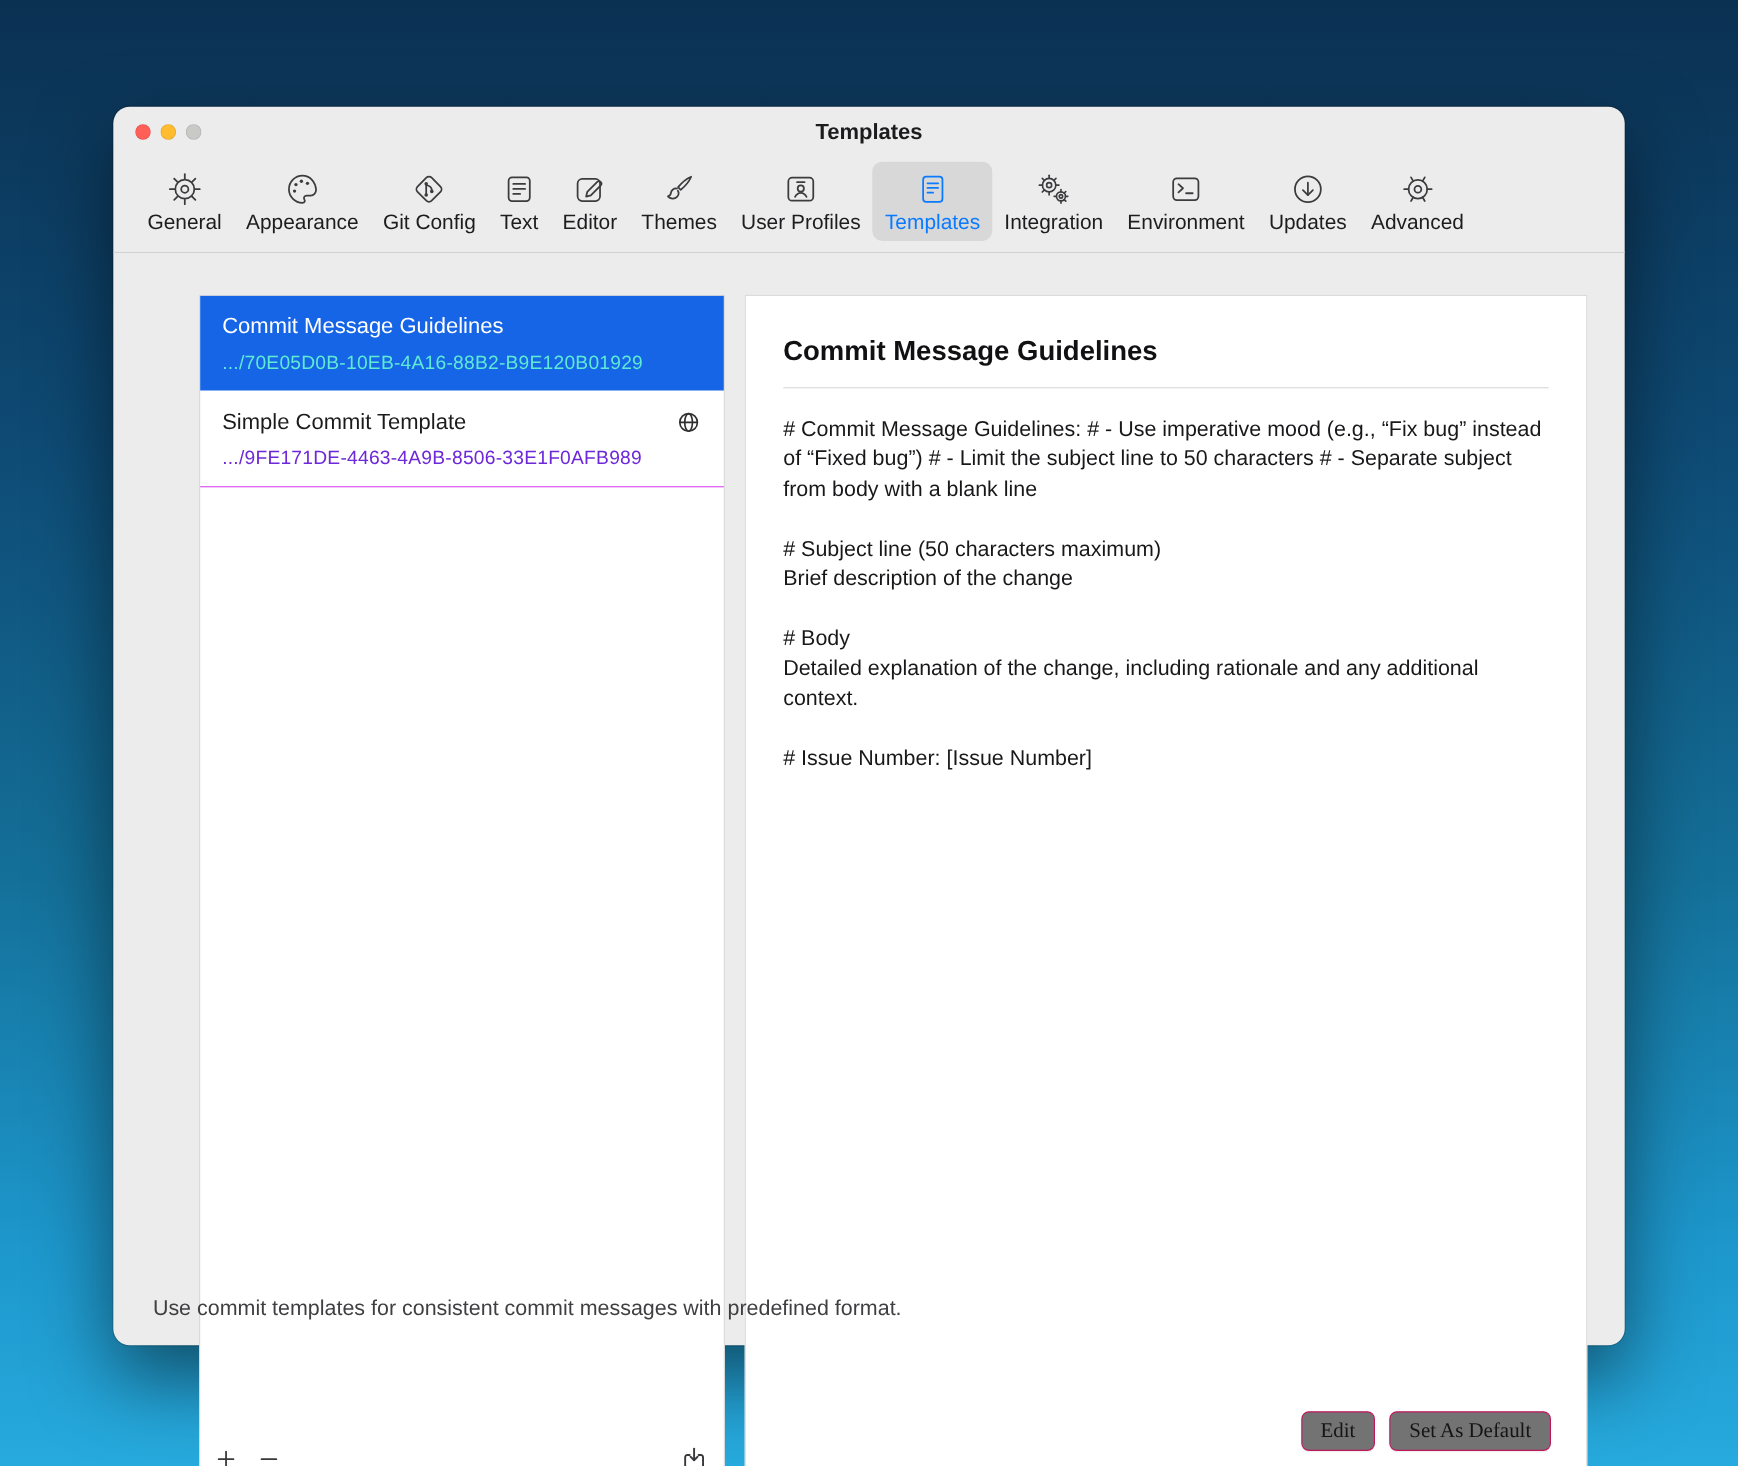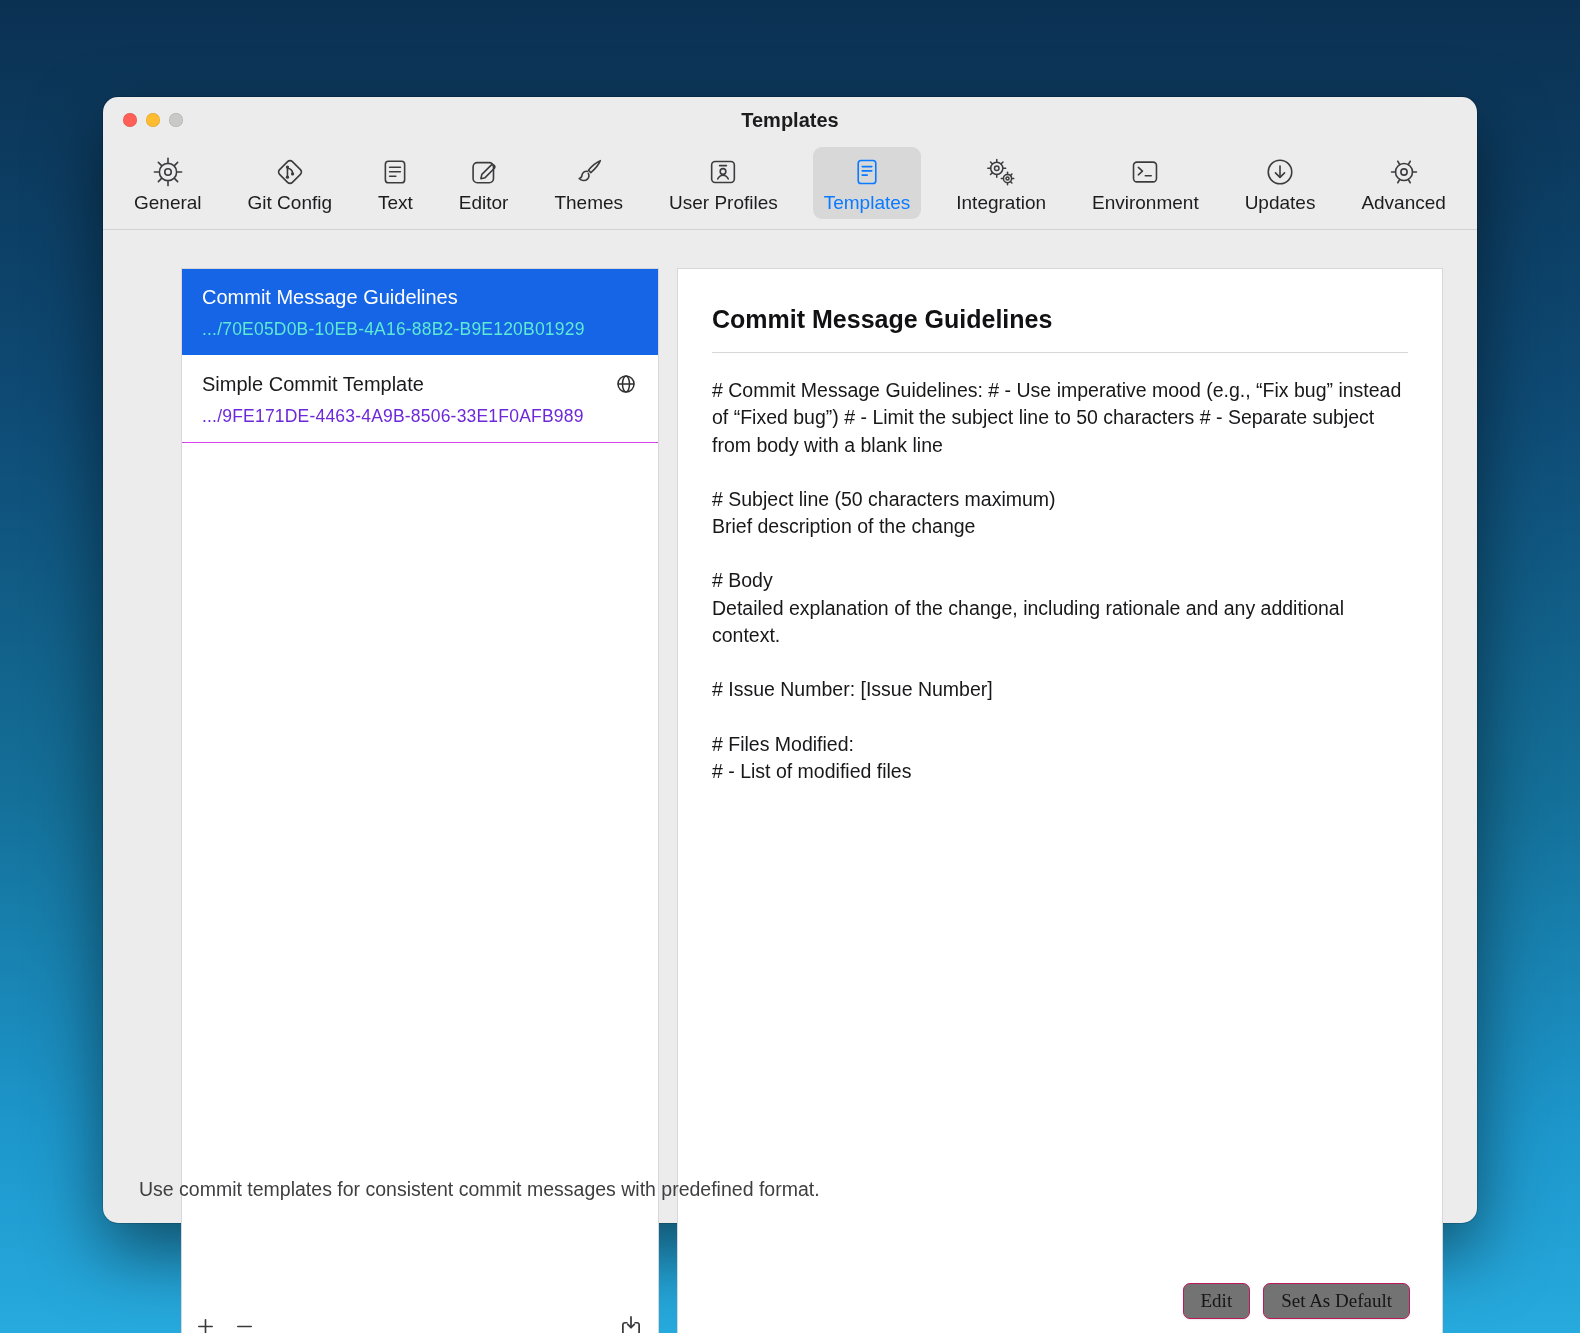--- a/index.html
+++ b/index.html
@@ -23,21 +23,21 @@
     display: flex; align-items: center; justify-content: center;
   }
   .traffic { position: absolute; left: 20px; top: 0; height: 100%; display: flex; align-items: center; gap: 9px; }
   .light { width: 14px; height: 14px; border-radius: 50%; box-shadow: inset 0 0 0 0.5px rgba(0,0,0,.15); }
   .light.red { background: #ff5f57; }
   .light.yellow { background: #febc2e; }
   .light.gray { background: #c9c9c7; }
   .win-title { font-size: 20px; font-weight: 700; color: #1c1c1e; }
   
   .toolbar {
-    display: flex; justify-content: space-between; align-items: flex-start;
+    display: flex; justify-content: flex-start; align-items: flex-start;
     padding: 4px 20px 10px 20px;
     border-bottom: 1px solid #d2d2d2;
   }
   .tool-item {
     display: flex; flex-direction: column; align-items: center;
     gap: 3px; padding: 8px 11px 5px 11px; border-radius: 9px;
     color: #1d1d1f; cursor: default;
   }
   .tool-item .ticon { width: 34px; height: 34px; color: #3c3c3f; }
   .tool-item .tlabel { font-size: 19px; white-space: nowrap; }
@@ -122,20 +122,32 @@
             <line x1="18.7" y1="12" x2="21.6" y2="12"></line>
           <line x1="5.2" y1="5.2" x2="7.3" y2="7.3"></line>
             <line x1="16.7" y1="16.7" x2="18.8" y2="18.8"></line>
           <line x1="5.2" y1="18.8" x2="7.3" y2="16.7"></line>
             <line x1="16.7" y1="7.3" x2="18.8" y2="5.2"></line>
         </svg>
       </span>
       <span class="tlabel">General</span>
     </div>
 
+    <div class="tool-item">
+      <span class="ticon">
+        <svg viewBox="0 0 24 24" fill="none" stroke="currentColor" stroke-width="1.6" stroke-linecap="round" stroke-linejoin="round">
+          <path d="M12 3.3a8.7 8.7 0 0 0 0 17.4c1.3 0 1.9-1 1.2-2.1-.7-1.2 0-2.5 1.4-2.5h2.5a3.5 3.5 0 0 0 3.6-3.7C20.3 7 16.6 3.3 12 3.3Z"></path>
+          <circle cx="7.8" cy="9" r="1.05" fill="currentColor" stroke="none"></circle>
+          <circle cx="11.3" cy="6.9" r="1.05" fill="currentColor" stroke="none"></circle>
+          <circle cx="15.2" cy="8.2" r="1.05" fill="currentColor" stroke="none"></circle>
+          <circle cx="6.9" cy="13.2" r="1.05" fill="currentColor" stroke="none"></circle>
+        </svg>
+      </span>
+      <span class="tlabel">Appearance</span>
+    </div>
 
     <div class="tool-item">
       <span class="ticon">
         <svg viewBox="0 0 24 24" fill="none" stroke="currentColor" stroke-width="1.6" stroke-linecap="round" stroke-linejoin="round">
           <rect x="5.6" y="5.6" width="12.8" height="12.8" rx="2.4" transform="rotate(45 12 12)"></rect>
           <line x1="10.2" y1="8.8" x2="10.2" y2="15.4"></line>
           <circle cx="10.2" cy="8.5" r="1.15" fill="currentColor" stroke="none"></circle>
           <circle cx="10.2" cy="15.7" r="1.15" fill="currentColor" stroke="none"></circle>
           <path d="M10.4 9.3c2.2.5 3.4 1.8 3.4 3.4"></path>
           <circle cx="13.8" cy="13.4" r="1.15" fill="currentColor" stroke="none"></circle>
@@ -317,22 +329,20 @@
     <div class="preview-pane">
       <div class="preview-title">Commit Message Guidelines</div>
       <div class="preview-divider"></div>
       <div class="preview-body">
         <p># Commit Message Guidelines: # - Use imperative mood (e.g., “Fix bug” instead of “Fixed bug”) # - Limit the subject line to 50 characters # - Separate subject from body with a blank line</p>
         <p># Subject line (50 characters maximum)
 Brief description of the change</p>
         <p># Body
 Detailed explanation of the change, including rationale and any additional context.</p>
         <p># Issue Number: [Issue Number]</p>
-        <p># Files Modified:
-# - List of modified files</p>
       </div>
       <div class="preview-actions">
         <button class="btn">Edit</button>
         <button class="btn">Set As Default</button>
       </div>
     </div>
 
   </div>
 
   <div class="window-footer">Use commit templates for consistent commit messages with predefined format.</div>

